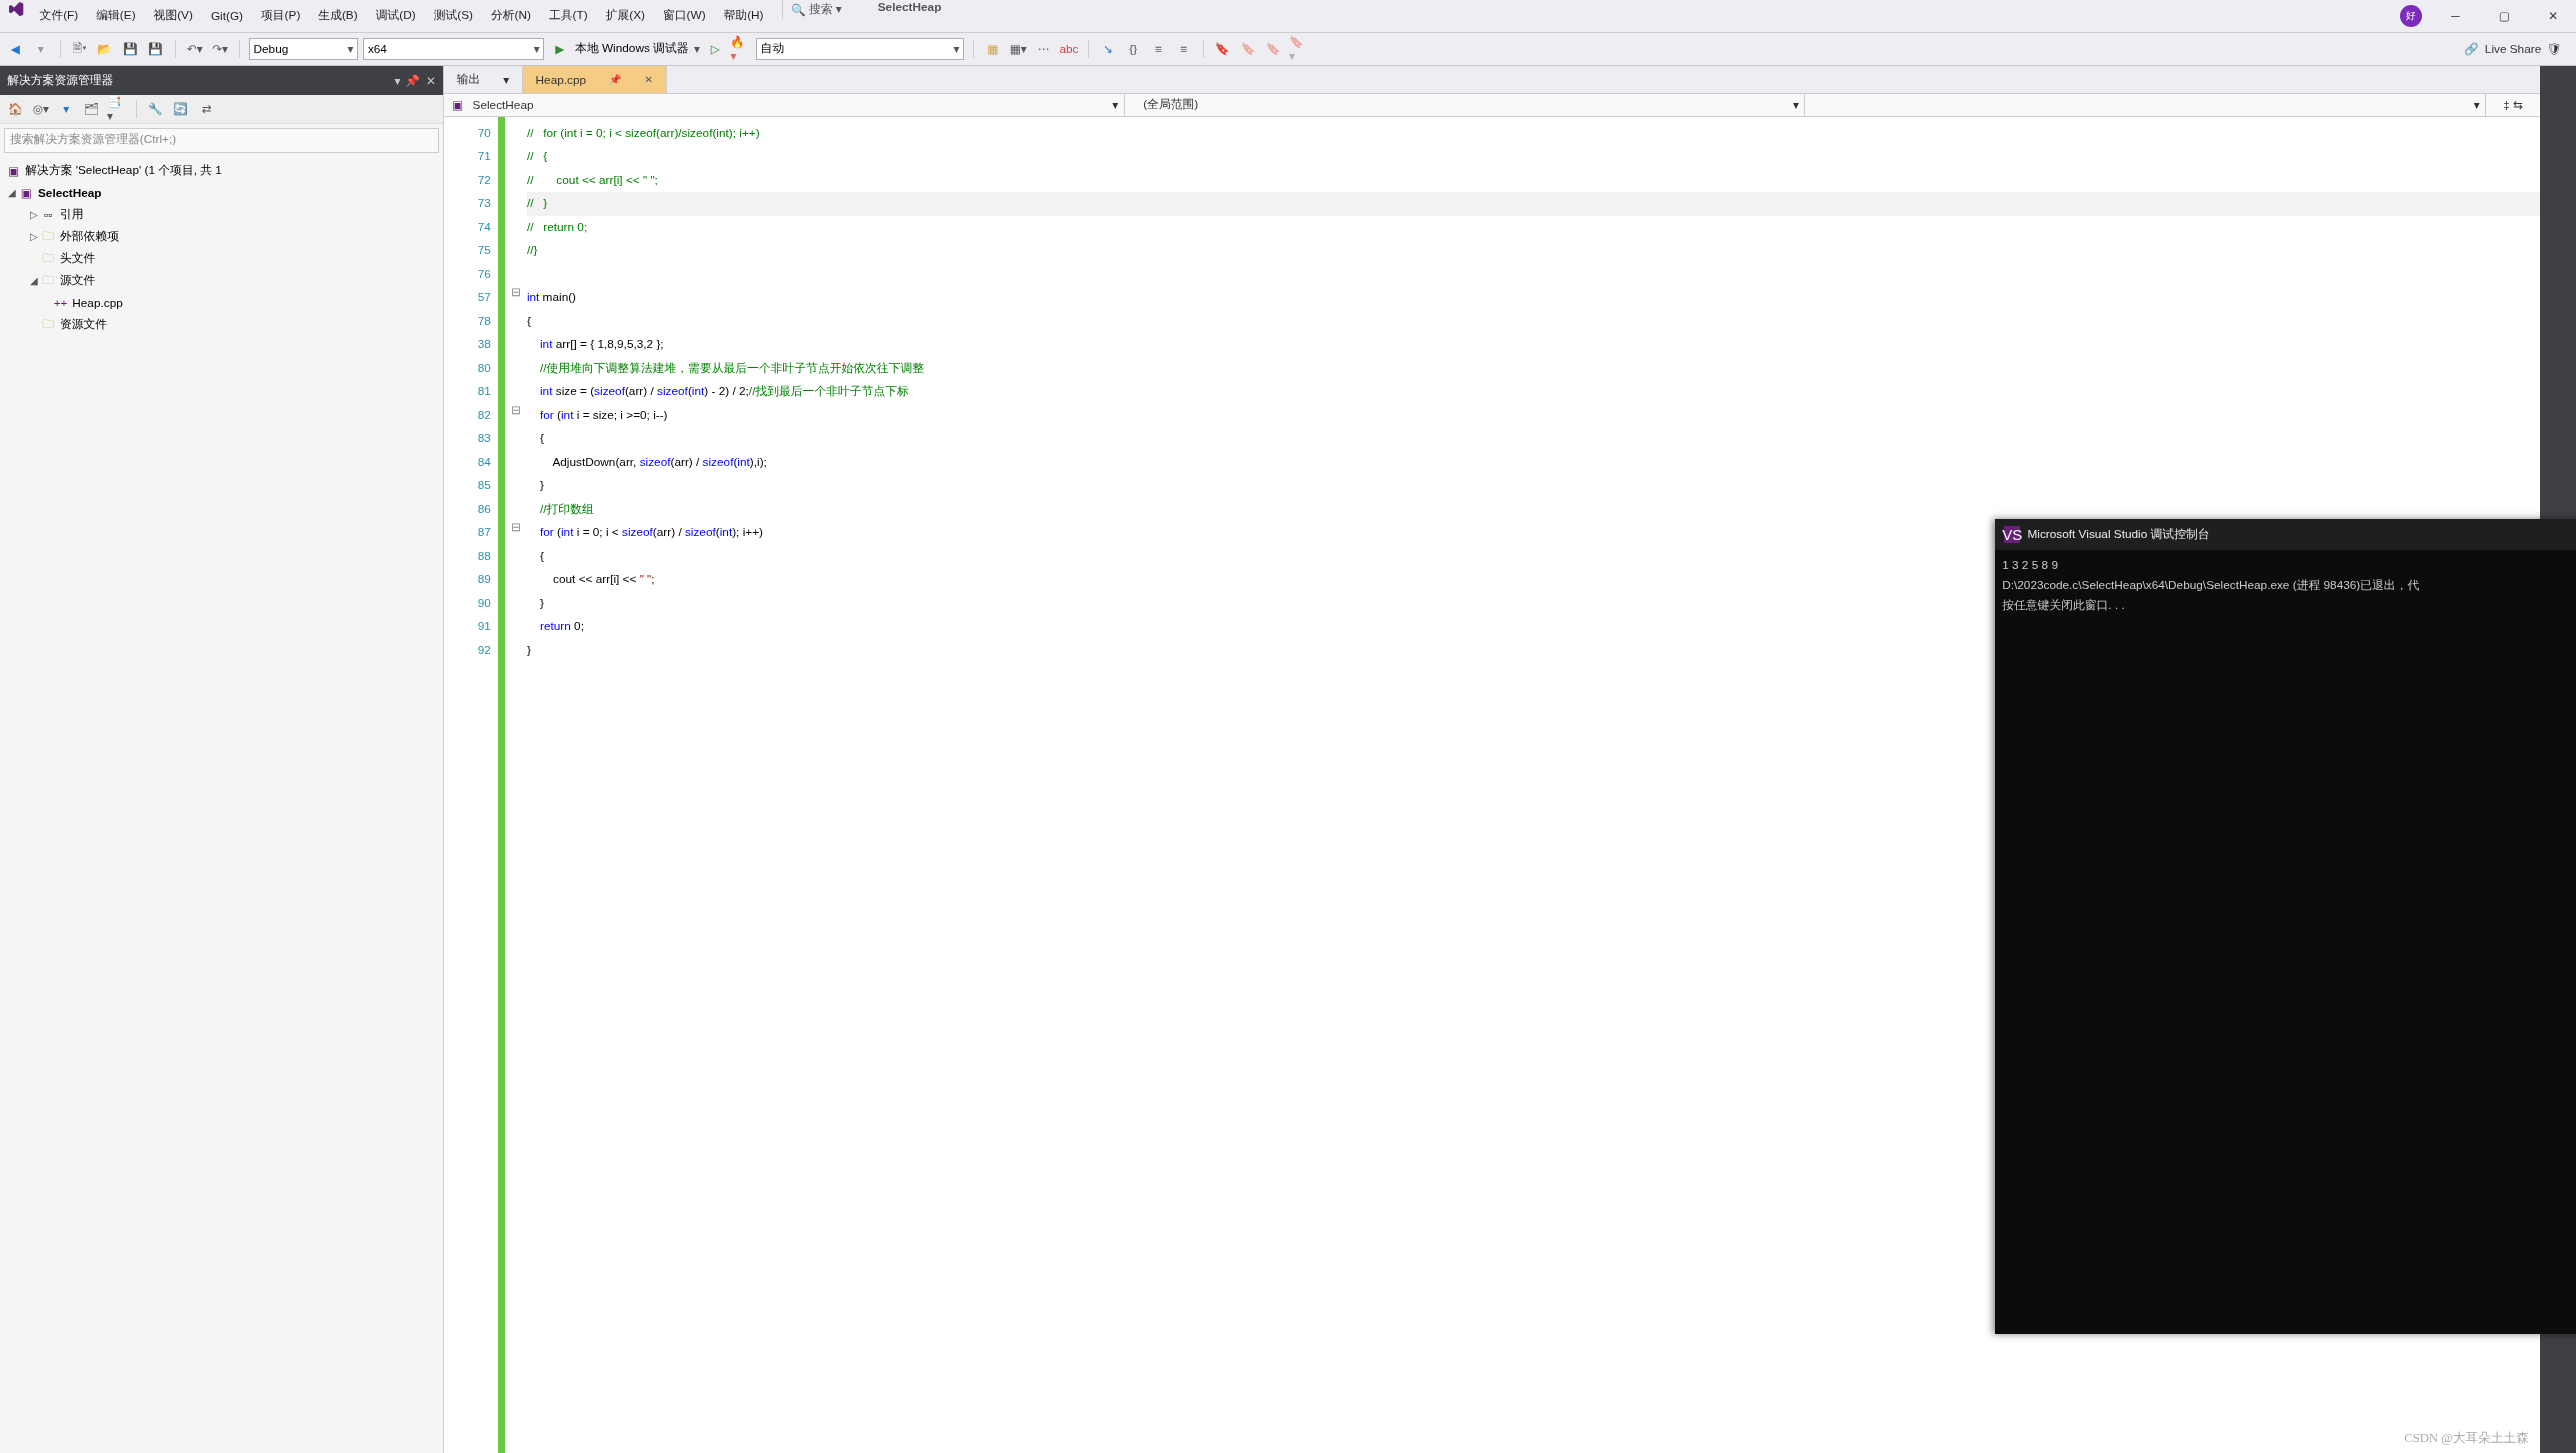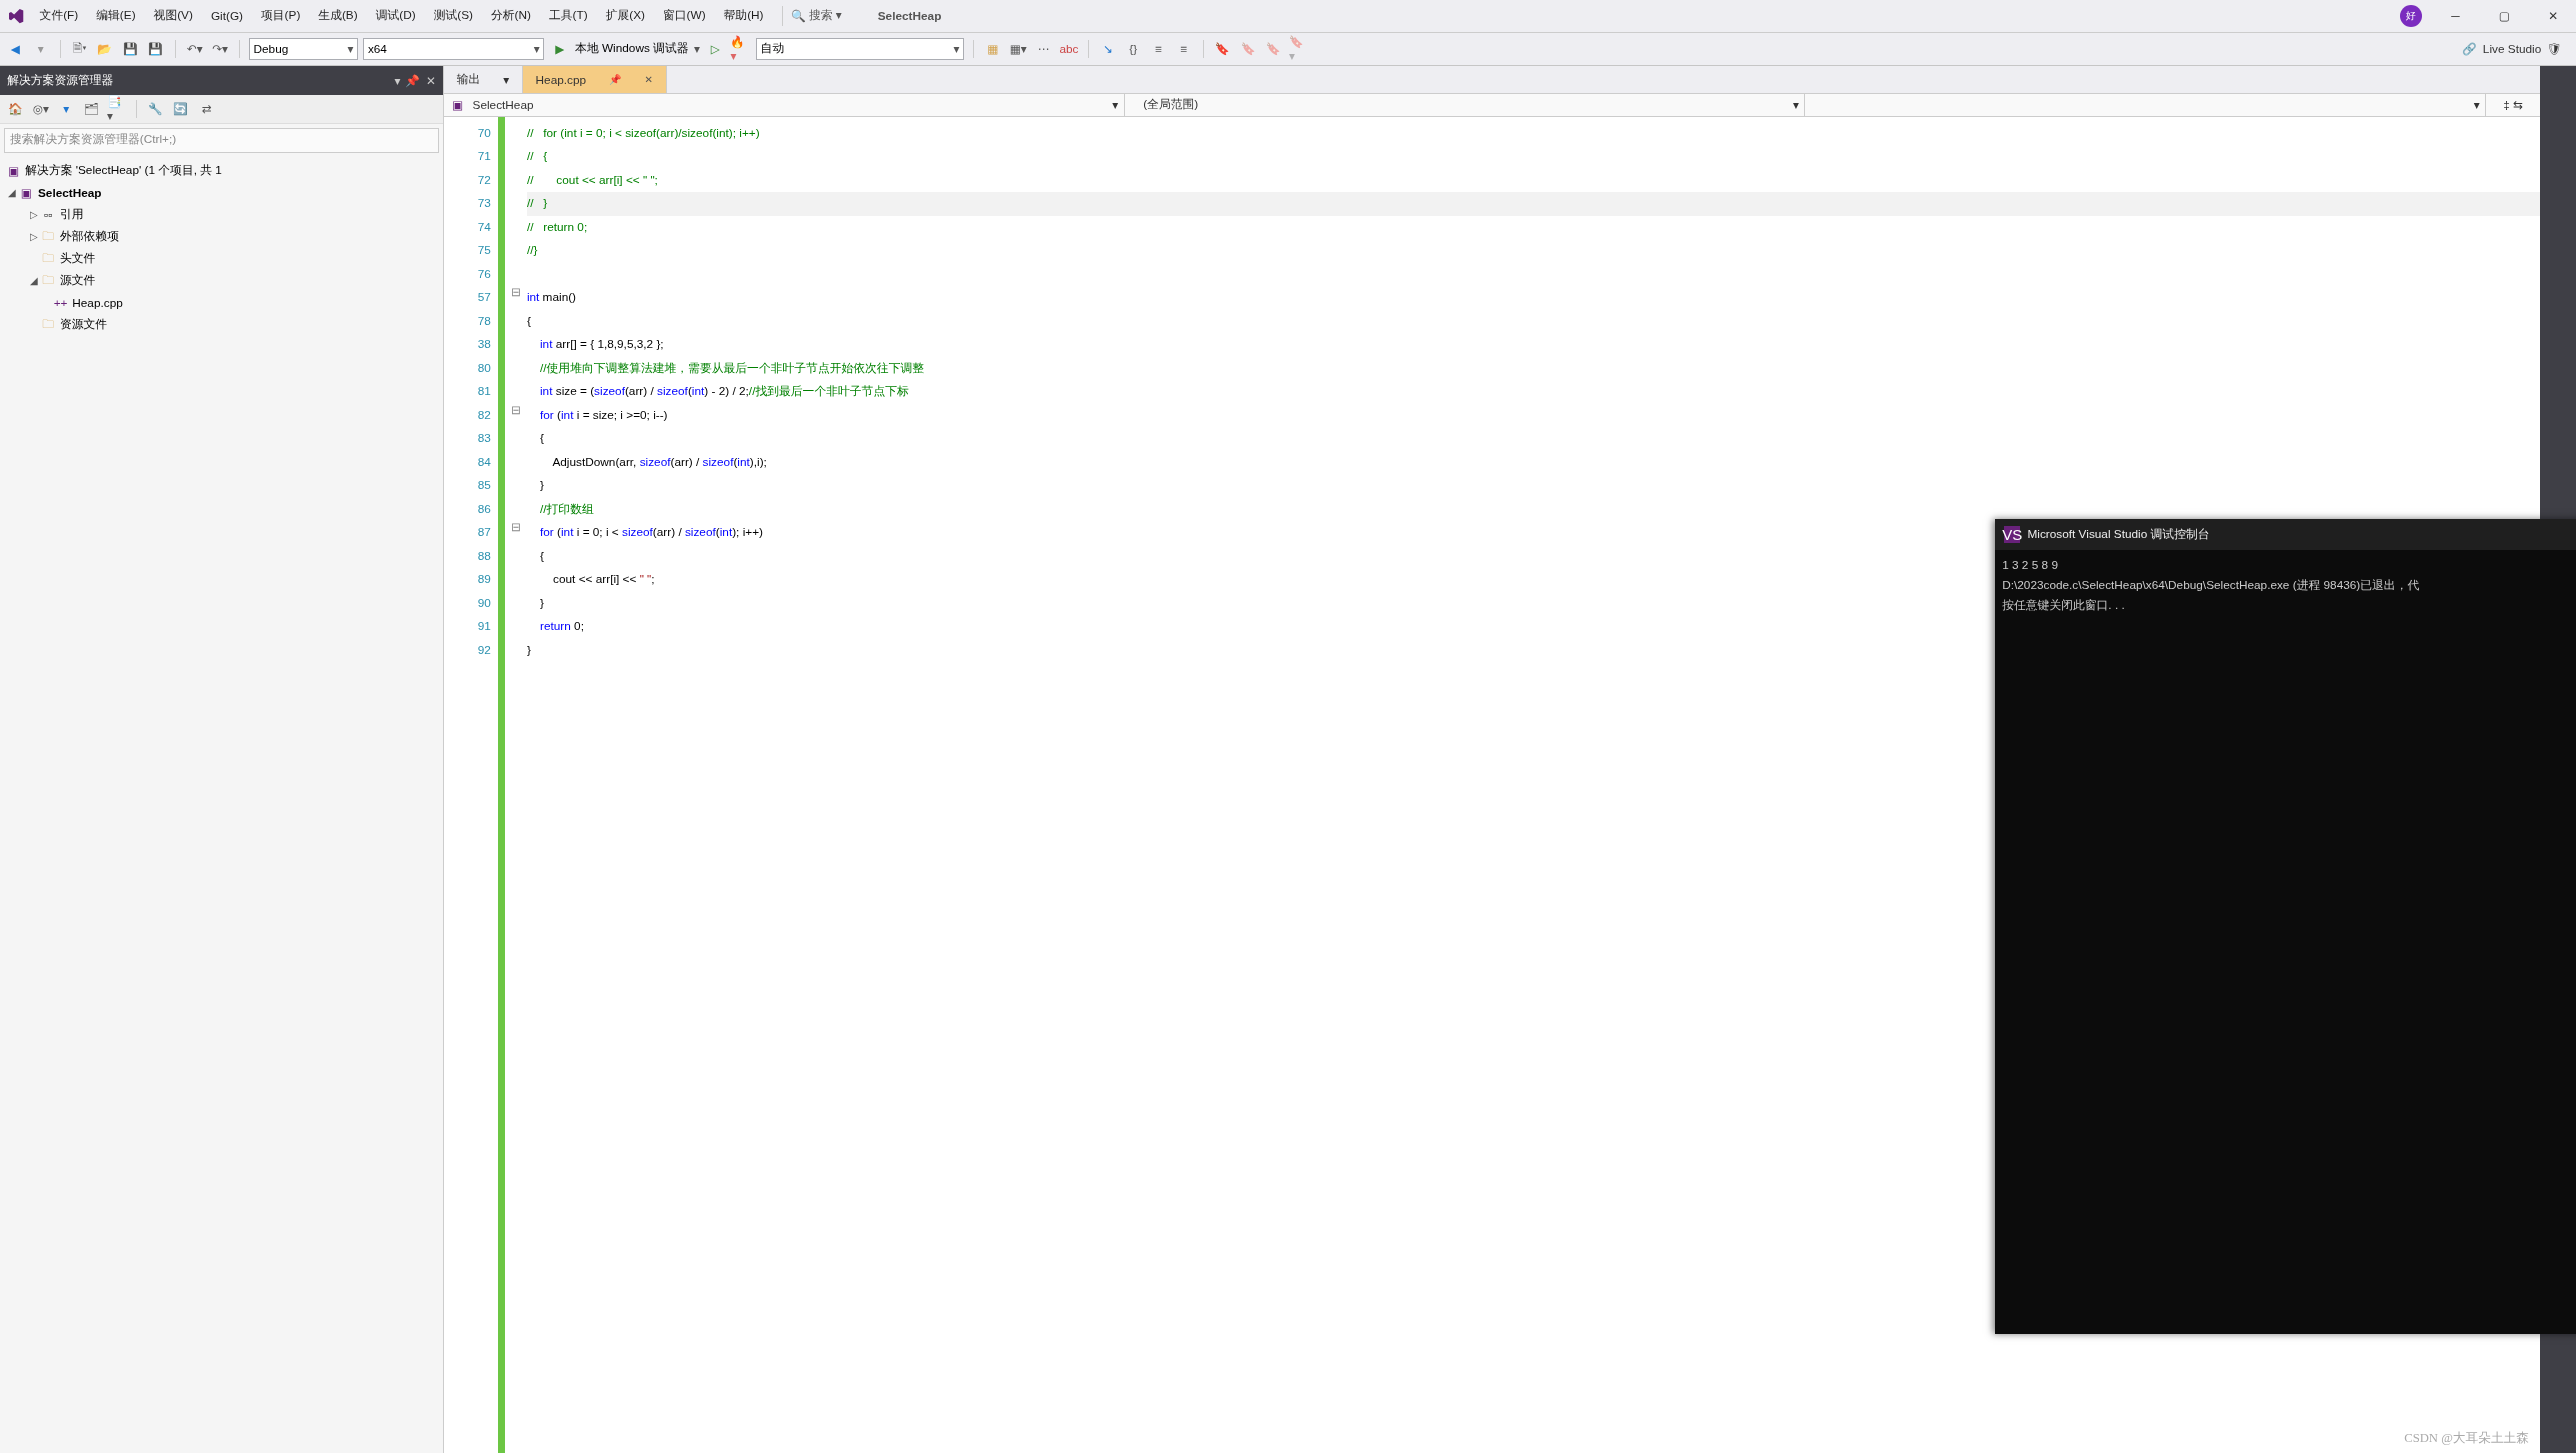--- a/index.html
+++ b/index.html
@@ -1,21 +1,21 @@
 <!DOCTYPE html>
 <html><head>
 <meta charset="utf-8">
 <style>
 * { margin:0; padding:0; box-sizing:border-box; font-family:"Microsoft YaHei","Segoe UI",Tahoma,sans-serif; font-size:11.8px; }
 html,body{width:2576px;height:1454px;overflow:hidden;background:#eeeef2;}
 
 .root{display:flex;flex-direction:column;width:100%;height:100%;}
 
 
-.titlebar{height:33px;background:#eeeef2;display:flex;align-items:center;padding:0 7.2px;border-bottom:0.9px solid #ccc;}
+.titlebar{height:33px;background:#eeeef2;display:flex;padding:0 7.2px;border-bottom:0.9px solid #ccc;}
 .vs-logo{width:18px;height:18px;display:inline-flex;align-items:center;justify-content:center;margin-right:5.4px;}
 .menu{display:flex;align-items:center;height:100%;}
 .menu-item{padding:0 9px;height:100%;display:flex;align-items:center;color:#1e1e1e;cursor:default;}
 .search-area{display:flex;align-items:center;margin-left:9px;border-left:0.9px solid #ccc;padding-left:9px;height:60%;color:#555;}
 .search-area .icon{margin-right:2.7px;color:#555;}
 .title-text{margin-left:36px;font-weight:bold;color:#555;}
 .titlebar-right{margin-left:auto;display:flex;align-items:center;gap:18px;}
 .user-badge{width:22px;height:22px;border-radius:50%;background:#7b2cbf;color:#fff;font-size:10px;display:flex;align-items:center;justify-content:center;}
 .win-btn{width:31px;height:23.5px;display:flex;align-items:center;justify-content:center;color:#333;}
 
@@ -161,21 +161,21 @@
     <span class="tb-btn">{}</span>
     <span class="tb-btn">≡</span>
     <span class="tb-btn">≡</span>
     <span class="tb-sep"></span>
     <span class="tb-btn">🔖</span>
     <span class="tb-btn" style="opacity:.4">🔖</span>
     <span class="tb-btn" style="opacity:.4">🔖</span>
     <span class="tb-btn" style="opacity:.4">🔖▾</span>
     <div class="liveshare">
       <span>🔗</span>
-      <span>Live Studio</span>
+      <span>Live Share</span>
       <span>🛡</span>
     </div>
   </div>
 
   <div class="body">
 
     <div class="panel">
       <div class="panel-header">
         <span>解决方案资源管理器</span>
         <span class="hicons">

